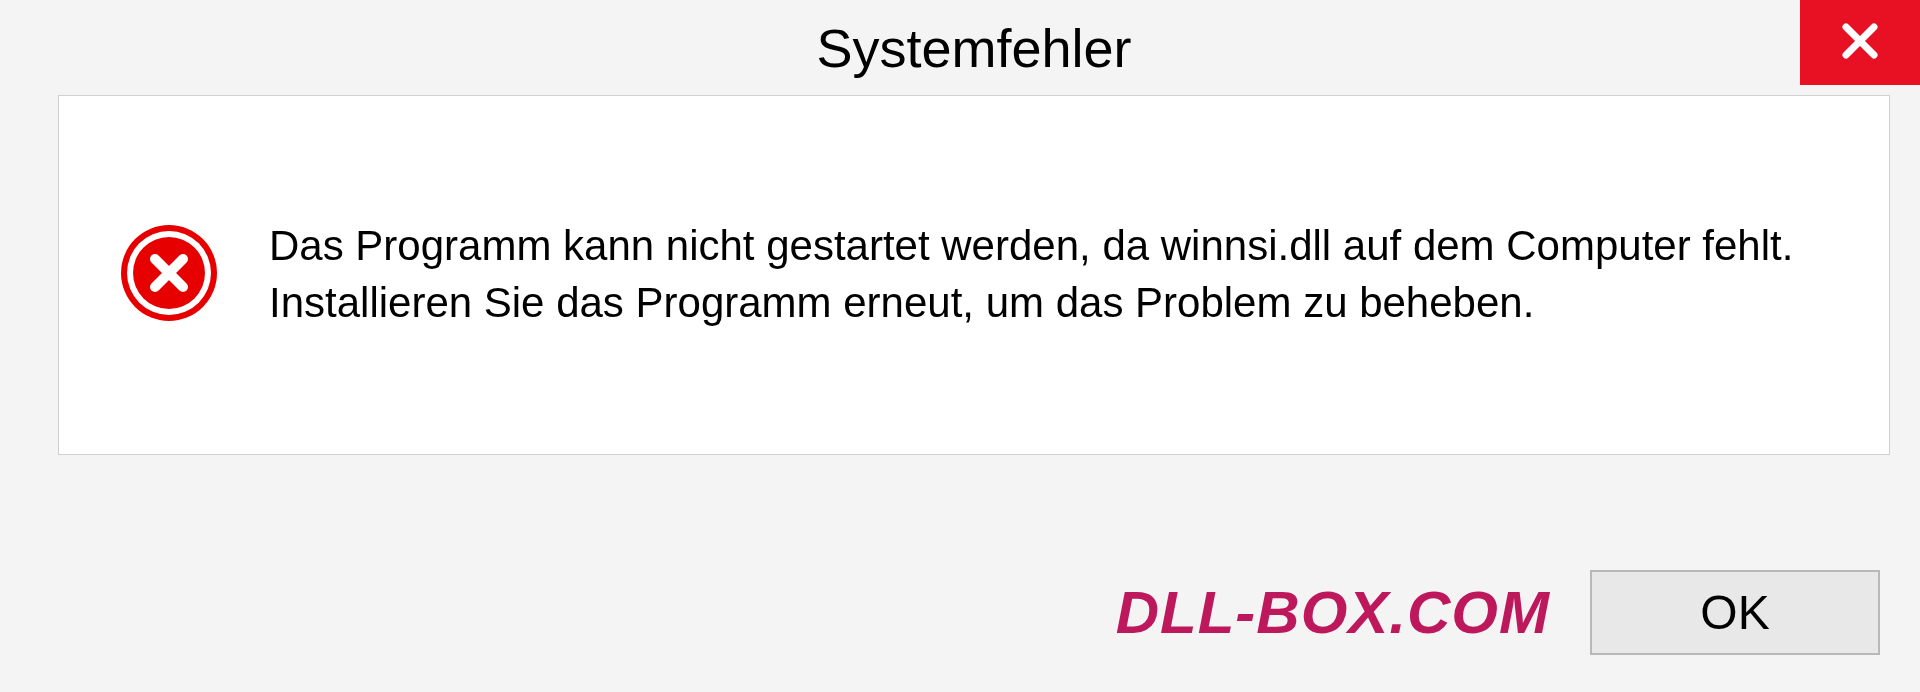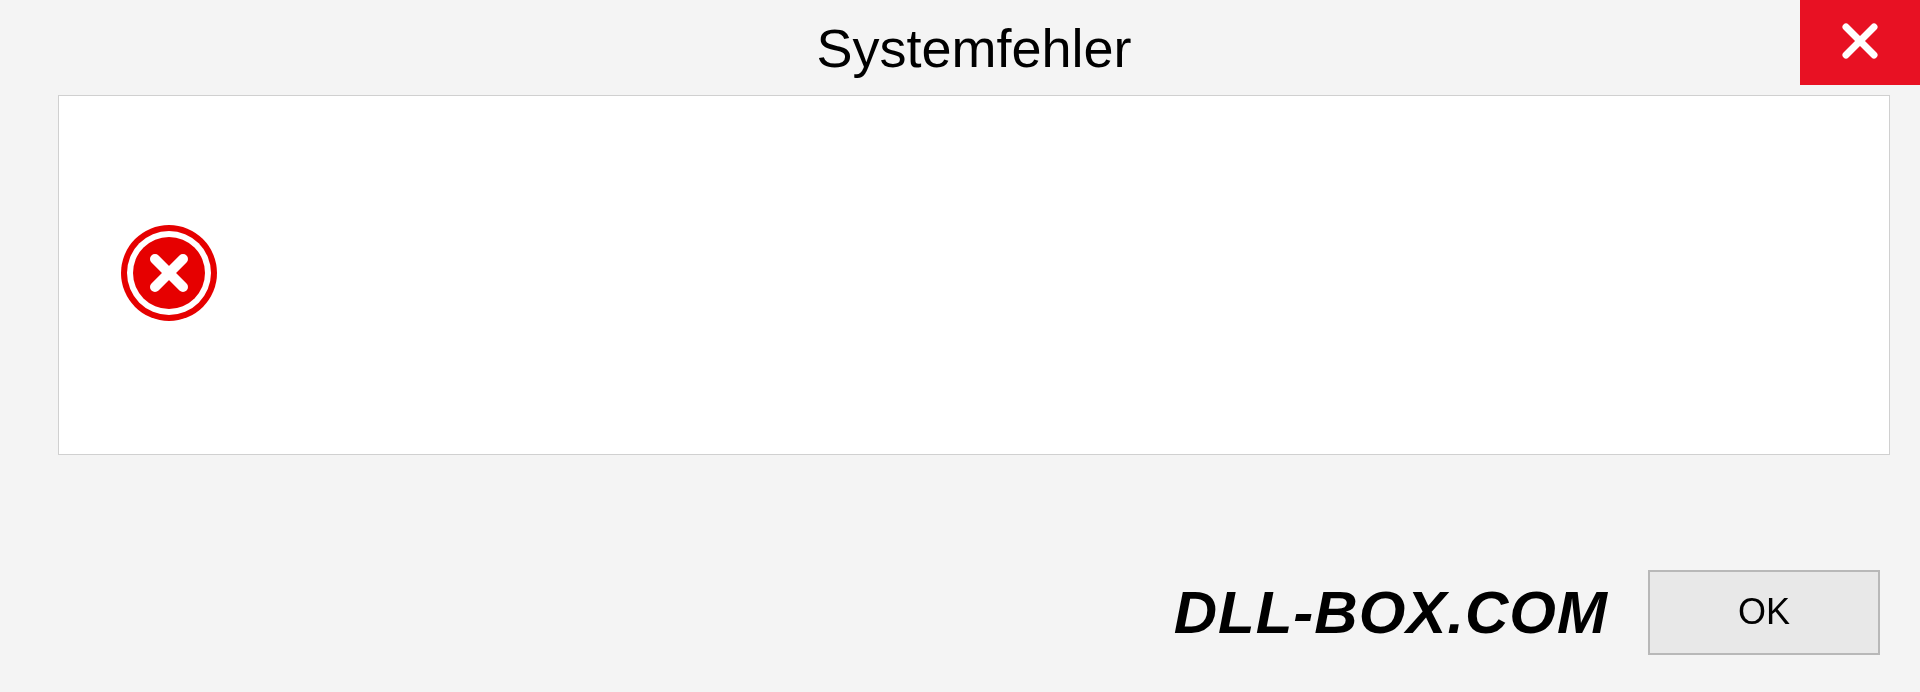--- a/index.html
+++ b/index.html
@@ -78,32 +78,32 @@
       right: 0;
       height: 100px;
       display: flex;
       align-items: center;
       justify-content: flex-end;
       padding: 0 40px;
     }
     .watermark {
       font-size: 60px;
       font-weight: 900;
-      color: #000000;
+      color: #be185d;
       font-style: italic;
       letter-spacing: 1px;
       margin-right: 40px;
       font-family: Arial Black, Arial, sans-serif;
     }
     .ok-button {
-      width: 232px;
+      width: 290px;
       height: 85px;
       background: #e8e8e8;
       border: 2px solid #b8b8b8;
-      font-size: 36px;
+      font-size: 48px;
       color: #000;
       display: flex;
       align-items: center;
       justify-content: center;
       cursor: pointer;
     }
   </style>
 </head>
 <body>
 
@@ -123,20 +123,21 @@
   <div class="content-box">
     <div class="error-icon">
       <svg viewBox="0 0 100 100">
         <circle cx="50" cy="50" r="48" fill="#e60000"></circle>
         <circle cx="50" cy="50" r="42" fill="#ffffff"></circle>
         <circle cx="50" cy="50" r="36" fill="#e60000"></circle>
         <line x1="36" y1="36" x2="64" y2="64" stroke="#ffffff" stroke-width="10" stroke-linecap="round"></line>
         <line x1="64" y1="36" x2="36" y2="64" stroke="#ffffff" stroke-width="10" stroke-linecap="round"></line>
       </svg>
     </div>
+    <div class="message-text">Das Programm kann nicht gestartet werden, da winnsi.dll auf dem Computer fehlt. Installieren Sie das Programm erneut, um das Problem zu beheben.</div>
   </div>
 
   <div class="footer">
     <div class="watermark">DLL-BOX.COM</div>
     <div class="ok-button">
       <span>OK</span>
     </div>
   </div>
 </div>
 

